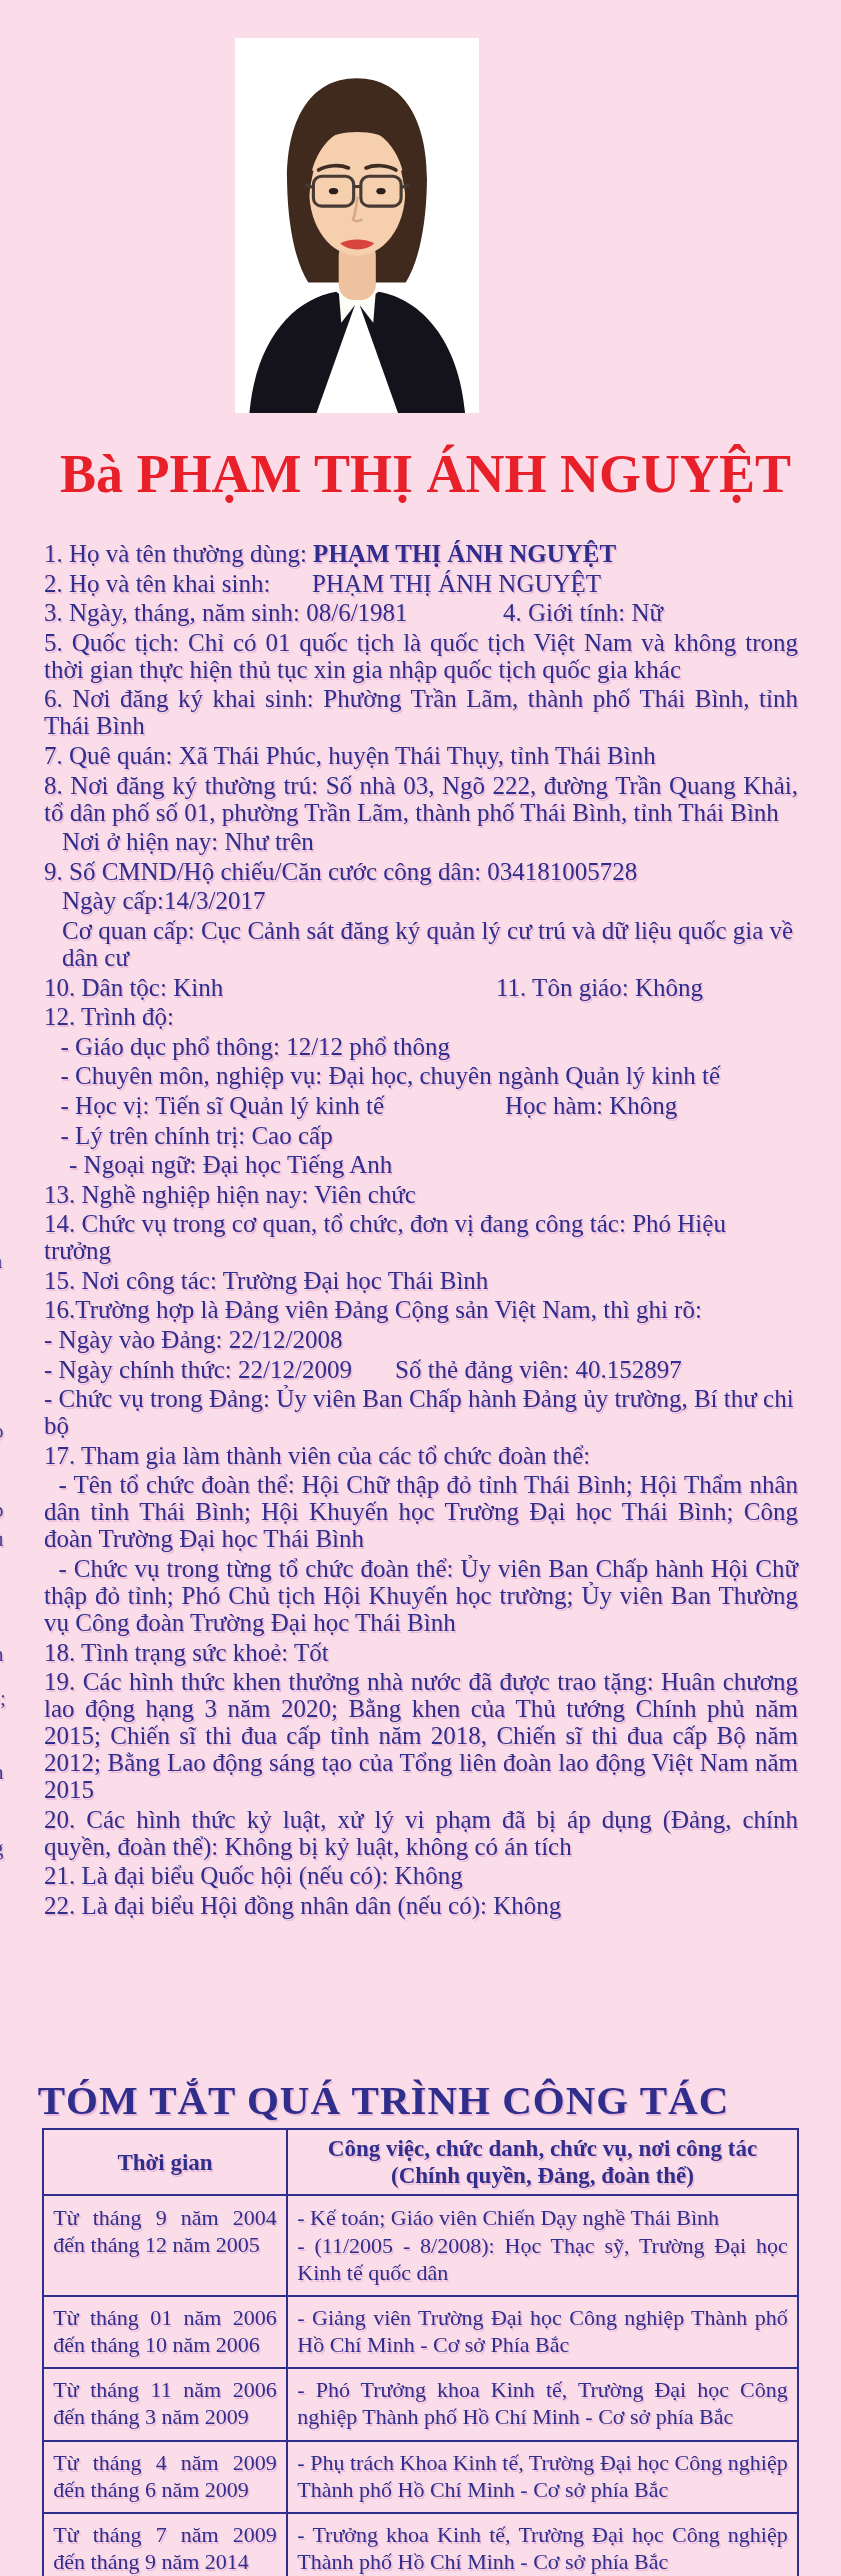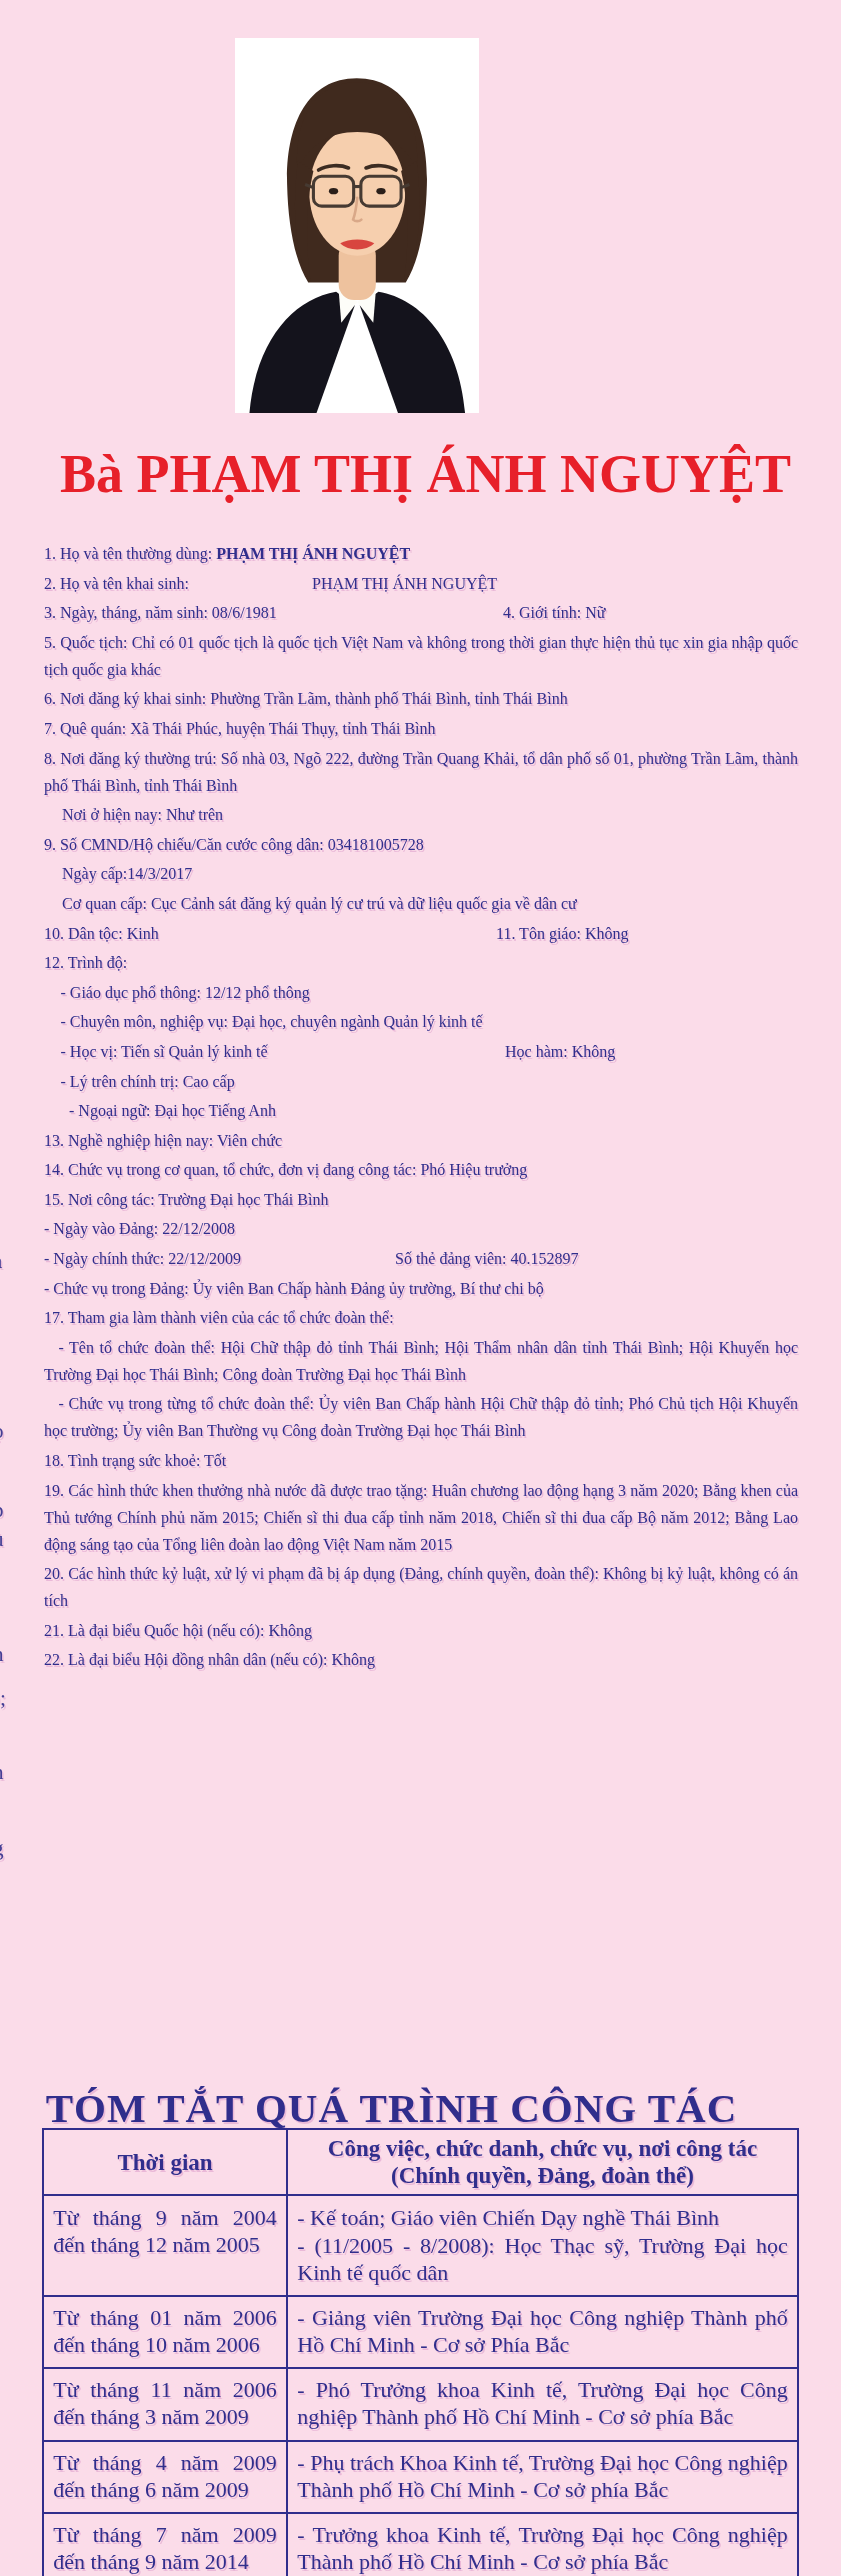--- a/index.html
+++ b/index.html
@@ -19,36 +19,36 @@
   
   .title {
     position:absolute; left:58px; top:441px; margin:2px;
     font-size:54px; font-weight:bold; color:#e7202a; white-space:nowrap;
     letter-spacing:0px; line-height:1.15;
   }
 
   
   .info {
     position:absolute; left:44px; top:540px; width:754px;
-    font-size:16px; line-height:27px;
+    font-size:25px; line-height:27px;
     text-shadow:1.5px 1.5px 0 rgba(213,142,196,0.45);
   }
   .info p { margin:0 0 2.6px 0; }
   .just { text-align:justify; }
   .ind35 { padding-left:18px; }
   .ind32 { padding-left:16.5px; }
   .ind48 { padding-left:25px; }
   .ti28  { text-indent:14.4px; }
   .pair  { position:relative; }
   .pair .pr { position:absolute; top:0; white-space:nowrap; }
   .bname { font-weight:bold; }
 
   
   .heading {
-    position:absolute; left:0; top:2076px; width:767px; margin:8px;
+    position:absolute; left:0; top:2076px; width:767px; margin:0;
     text-align:center; font-size:41px; font-weight:bold; letter-spacing:1px;
     text-shadow:1.5px 1.5px 0 rgba(213,142,196,0.45);
   }
 
   
   table.career {
     position:absolute; left:42px; top:2128px; width:757px;
     border-collapse:collapse; table-layout:fixed;
     font-size:22px; line-height:27px;
     text-shadow:1.5px 1.5px 0 rgba(213,142,196,0.45);
@@ -127,20 +127,21 @@
     <p class="pair"><span>10. Dân tộc:  Kinh</span><span class="pr" style="left:452px">11. Tôn giáo: Không</span></p>
     <p>12. Trình độ:</p>
     <p class="ind32">- Giáo dục phổ thông: 12/12 phổ thông</p>
     <p class="ind32">- Chuyên môn, nghiệp vụ: Đại học, chuyên ngành Quản lý kinh tế</p>
     <p class="pair ind32"><span>- Học vị: Tiến sĩ Quản lý kinh tế</span><span class="pr" style="left:461px">Học hàm: Không</span></p>
     <p class="ind32">- Lý trên chính trị: Cao cấp</p>
     <p class="ind48">- Ngoại ngữ: Đại học Tiếng Anh</p>
     <p>13. Nghề nghiệp hiện nay: Viên chức</p>
     <p>14. Chức vụ trong cơ quan, tổ chức, đơn vị đang công tác: Phó Hiệu trưởng</p>
     <p>15. Nơi công tác: Trường Đại học Thái Bình</p>
+    <p>16.Trường hợp là Đảng viên Đảng Cộng sản Việt Nam, thì ghi rõ:</p>
     <p>- Ngày vào Đảng: 22/12/2008</p>
     <p class="pair"><span>- Ngày chính thức: 22/12/2009</span><span class="pr" style="left:351px">Số thẻ đảng viên: 40.152897</span></p>
     <p>- Chức vụ trong Đảng: Ủy viên Ban Chấp hành Đảng ủy trường, Bí thư chi bộ</p>
     <p>17. Tham gia làm thành viên của các tổ chức đoàn thể:</p>
     <p class="just ti28">- Tên tổ chức đoàn thể: Hội Chữ thập đỏ tỉnh Thái Bình; Hội Thẩm nhân dân tỉnh Thái Bình; Hội Khuyến học Trường Đại học Thái Bình; Công đoàn Trường Đại học Thái Bình</p>
     <p class="just ti28">- Chức vụ trong từng tổ chức đoàn thể: Ủy viên Ban Chấp hành Hội Chữ thập đỏ tỉnh; Phó Chủ tịch Hội Khuyến học trường; Ủy viên Ban Thường vụ Công đoàn Trường Đại học Thái Bình</p>
     <p>18. Tình trạng sức khoẻ: Tốt</p>
     <p class="just">19. Các hình thức khen thưởng nhà nước đã được trao tặng: Huân chương lao động hạng 3 năm 2020; Bằng khen của Thủ tướng Chính phủ năm 2015; Chiến sĩ thi đua cấp tỉnh năm 2018, Chiến sĩ thi đua cấp Bộ năm 2012; Bằng Lao động sáng tạo của Tổng liên đoàn lao động Việt Nam năm 2015</p>
     <p class="just">20. Các hình thức kỷ luật, xử lý vi phạm đã bị áp dụng (Đảng, chính quyền, đoàn thể): Không bị kỷ luật, không có án tích</p>
     <p>21. Là đại biểu Quốc hội (nếu có): Không</p>

